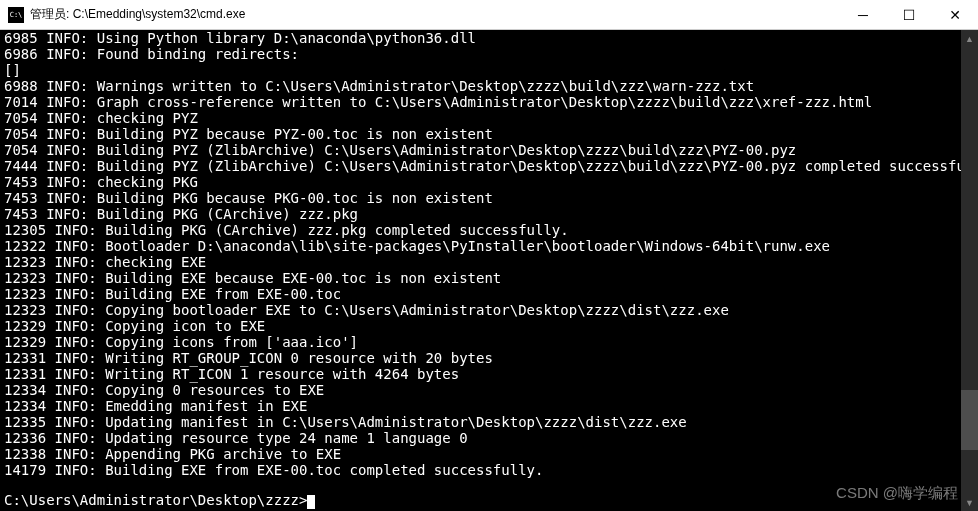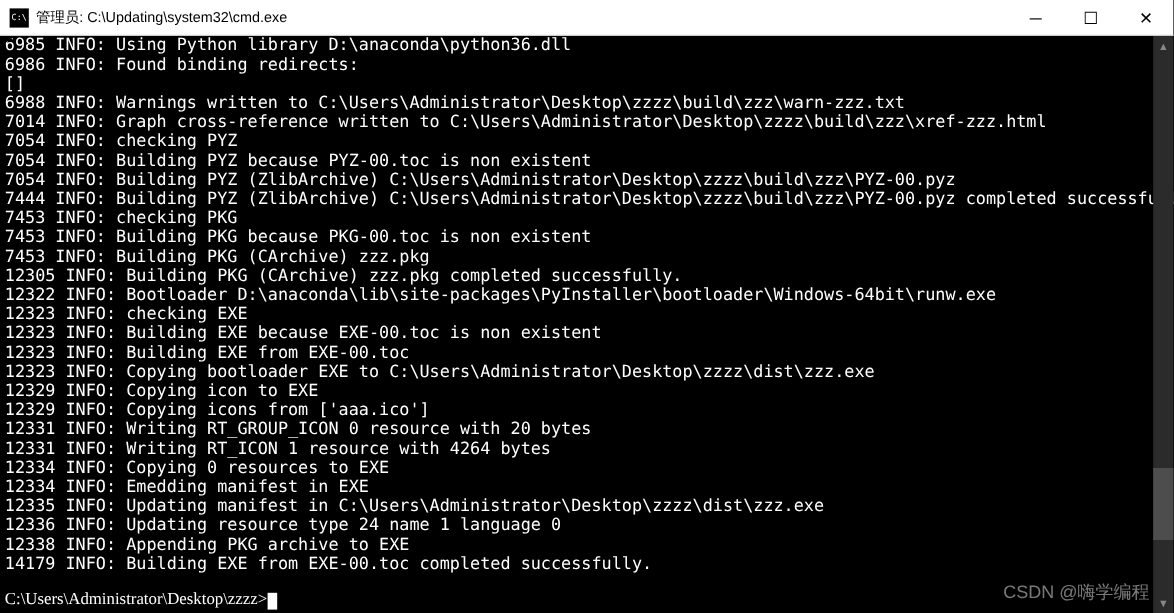--- a/index.html
+++ b/index.html
@@ -50,21 +50,21 @@
     line-height: 16px;
     color: #fff;
     padding: 0 4px;
     overflow: hidden;
     white-space: pre;
     letter-spacing: 0;
     position: relative;
     border-radius: 18px;
   }
   .line { display: block; }
-  .prompt-line { margin-top: 14px; font-family: Liberation Serif, serif; }
+  .prompt-line { margin-top: 14px; }
   .cursor {
     display: inline-block;
     width: 8px; height: 14px;
     background: #fff;
     vertical-align: text-bottom;
     margin-bottom: -1px;
   }
   .scrollbar {
     position: absolute;
     right: 0; top: 30px;
@@ -93,21 +93,21 @@
     color: rgba(220,220,220,0.55);
     pointer-events: none;
     letter-spacing: 0;
   }
 </style>
 </head>
 <body>
 
 <div class="titlebar">
   <div class="titlebar-icon"></div>
-  <span class="title-text">管理员: C:\Updating\system32\cmd.exe</span>
+  <span class="title-text">管理员: C:\Emedding\system32\cmd.exe</span>
   <div class="titlebar-spacer"></div>
   <div class="winbtn">─</div>
   <div class="winbtn">☐</div>
   <div class="winbtn close">✕</div>
 </div>
 
 <div class="terminal" id="terminal"><span class="line">6985 INFO: Using Python library D:\anaconda\python36.dll</span><span class="line">6986 INFO: Found binding redirects:</span><span class="line">[]</span><span class="line">6988 INFO: Warnings written to C:\Users\Administrator\Desktop\zzzz\build\zzz\warn-zzz.txt</span><span class="line">7014 INFO: Graph cross-reference written to C:\Users\Administrator\Desktop\zzzz\build\zzz\xref-zzz.html</span><span class="line">7054 INFO: checking PYZ</span><span class="line">7054 INFO: Building PYZ because PYZ-00.toc is non existent</span><span class="line">7054 INFO: Building PYZ (ZlibArchive) C:\Users\Administrator\Desktop\zzzz\build\zzz\PYZ-00.pyz</span><span class="line">7444 INFO: Building PYZ (ZlibArchive) C:\Users\Administrator\Desktop\zzzz\build\zzz\PYZ-00.pyz completed successfully.</span><span class="line">7453 INFO: checking PKG</span><span class="line">7453 INFO: Building PKG because PKG-00.toc is non existent</span><span class="line">7453 INFO: Building PKG (CArchive) zzz.pkg</span><span class="line">12305 INFO: Building PKG (CArchive) zzz.pkg completed successfully.</span><span class="line">12322 INFO: Bootloader D:\anaconda\lib\site-packages\PyInstaller\bootloader\Windows-64bit\runw.exe</span><span class="line">12323 INFO: checking EXE</span><span class="line">12323 INFO: Building EXE because EXE-00.toc is non existent</span><span class="line">12323 INFO: Building EXE from EXE-00.toc</span><span class="line">12323 INFO: Copying bootloader EXE to C:\Users\Administrator\Desktop\zzzz\dist\zzz.exe</span><span class="line">12329 INFO: Copying icon to EXE</span><span class="line">12329 INFO: Copying icons from ['aaa.ico']</span><span class="line">12331 INFO: Writing RT_GROUP_ICON 0 resource with 20 bytes</span><span class="line">12331 INFO: Writing RT_ICON 1 resource with 4264 bytes</span><span class="line">12334 INFO: Copying 0 resources to EXE</span><span class="line">12334 INFO: Emedding manifest in EXE</span><span class="line">12335 INFO: Updating manifest in C:\Users\Administrator\Desktop\zzzz\dist\zzz.exe</span><span class="line">12336 INFO: Updating resource type 24 name 1 language 0</span><span class="line">12338 INFO: Appending PKG archive to EXE</span><span class="line">14179 INFO: Building EXE from EXE-00.toc completed successfully.</span><span class="line prompt-line"><span>C:\Users\Administrator\Desktop\zzzz&gt;</span><span class="cursor"></span></span></div>
 
 <div class="scrollbar">
   <div class="sb-btn sb-up">▲</div>

